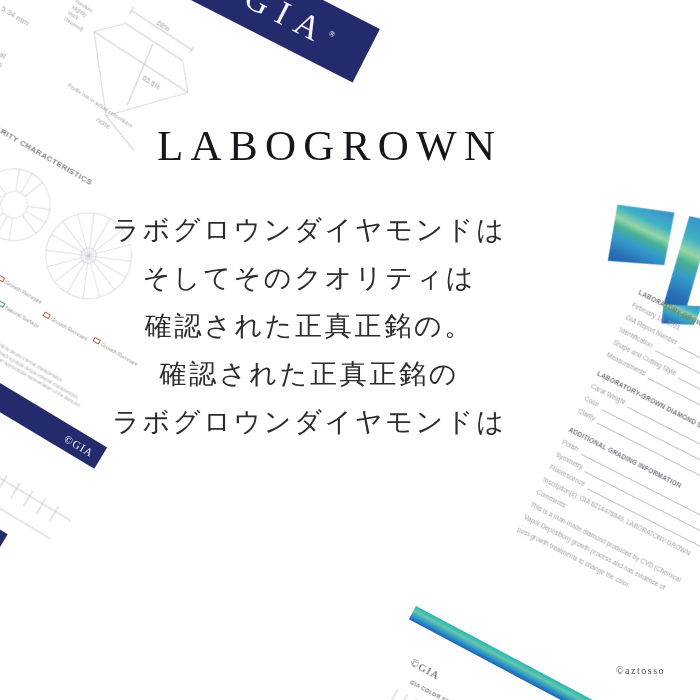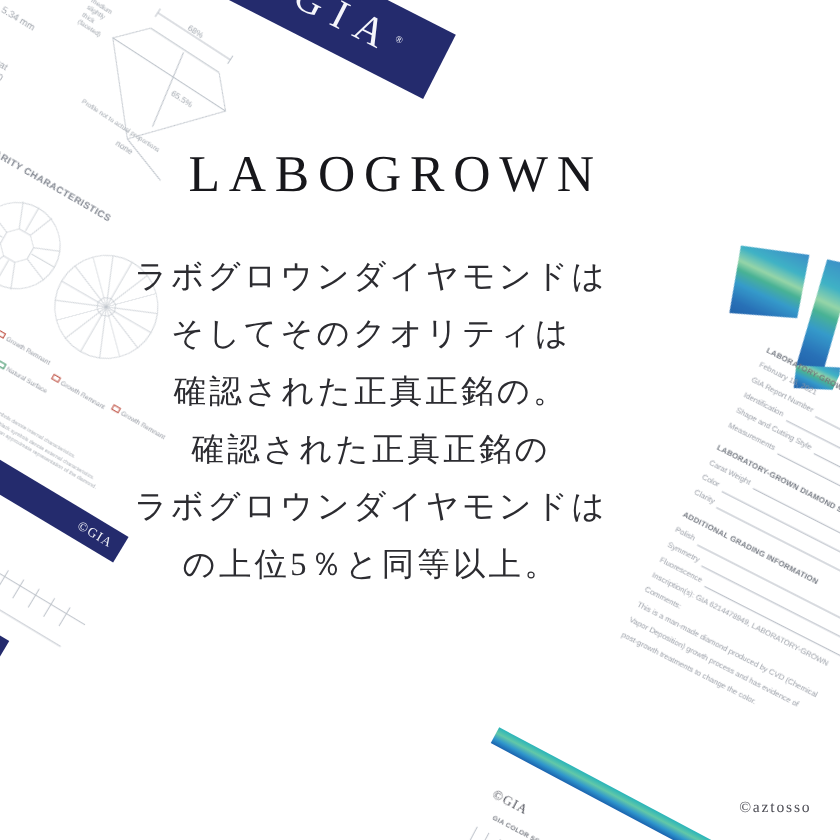--- a/index.html
+++ b/index.html
@@ -51,21 +51,21 @@
   .bgia{left:414px;top:656px;transform:rotate(28deg);transform-origin:0 0;
         font-family:"Liberation Serif","DejaVu Serif",serif;font-size:11px;
         letter-spacing:1px;color:#4a4c55;}
   .bscale{left:412px;top:679px;transform:rotate(28deg);transform-origin:0 0;
           font-size:5.5px;font-weight:bold;color:#70747c;letter-spacing:.3px;}
   .tealband{left:416px;top:606px;width:300px;height:15px;transform:rotate(28deg);
             transform-origin:0 0;
             background:linear-gradient(to bottom,#29b4ba 0%,#62c8a8 35%,#2f96cc 68%,#1a62ae 100%);}
   
   .mark{left:616px;top:665px;font-family:"Liberation Serif","DejaVu Serif",serif;
-        font-size:13px;letter-spacing:1.5px;color:#4d4d55;}
+        font-size:10px;letter-spacing:1.5px;color:#4d4d55;}
   .cap{left:70px;top:82px;transform:rotate(33deg);transform-origin:0 0;font-size:5.5px;
        color:#9aa0a8;white-space:nowrap;}
   svg{display:block;}
 </style>
 </head>
 <body>
 
 <div class="stage">
 
   <div class="abs tiny soft" style="left:4px;top:4px;transform:rotate(31deg);">5.34 mm</div>
@@ -267,18 +267,17 @@
   </svg>
 
   <h1 class="abs heading" style="margin:0;">LABOGROWN</h1>
 
   <div class="abs jp">
     <div>ラボグロウンダイヤモンドは</div>
     <div>そしてそのクオリティは</div>
     <div>確認された正真正銘の。</div>
     <div>確認された正真正銘の</div>
     <div>ラボグロウンダイヤモンドは</div>
-    <div>の上位5％と同等以上。</div>
   </div>
 
   <div class="abs mark">©aztosso</div>
 
 </div>
 
 </body></html>

